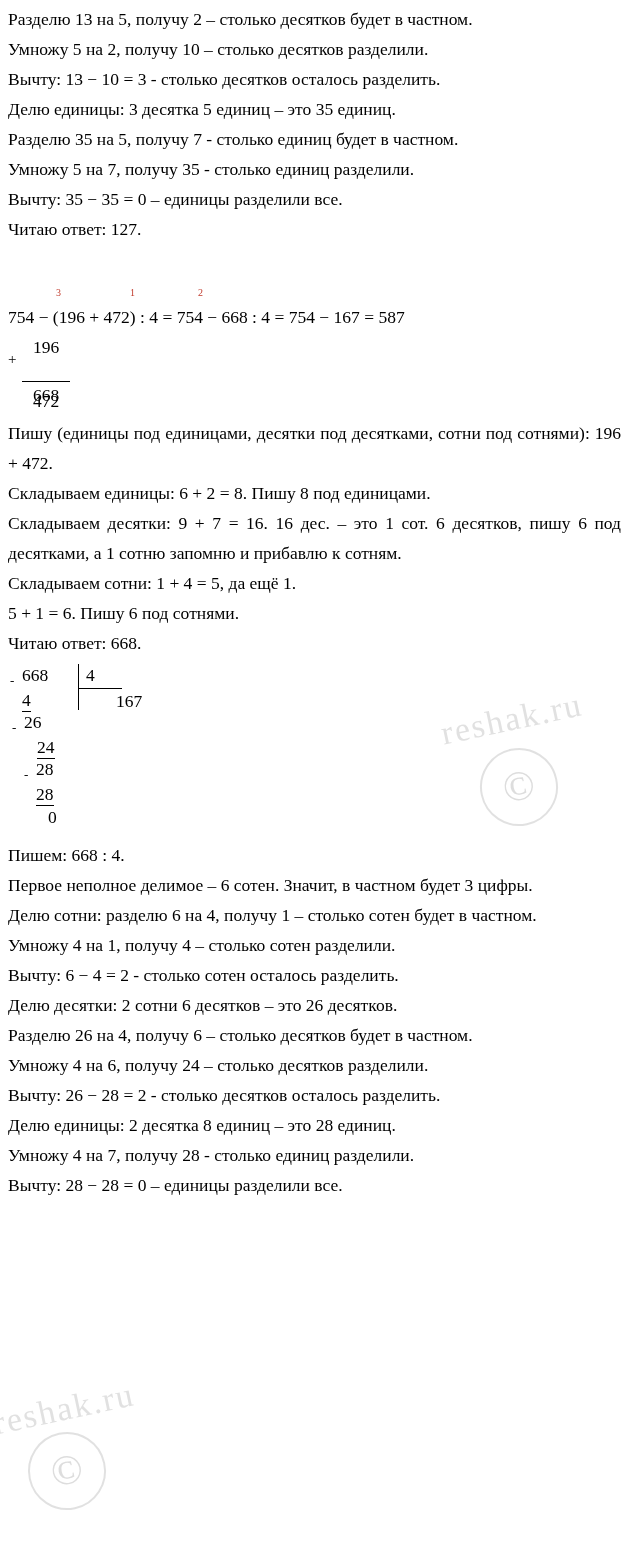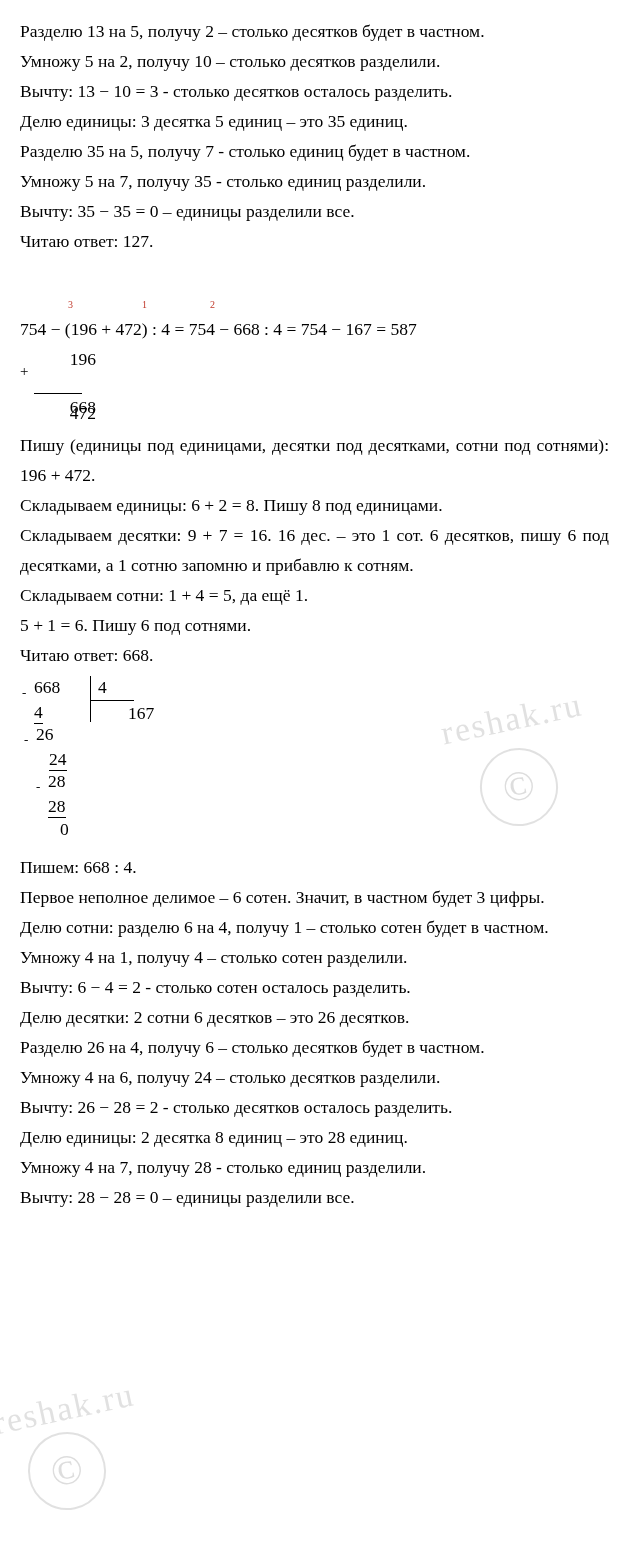--- a/index.html
+++ b/index.html
@@ -12,21 +12,21 @@
     height: 1547px;
     position: relative;
     font-family: "Liberation Serif", serif;
     color: #000000;
     overflow: hidden;
   }
   .page {
     position: relative;
     width: 633px;
     height: 1547px;
-    padding: 16px;
+    padding: 4px;
     box-sizing: border-box;
   }
   .line {
     font-size: 17.5px;
     line-height: 30px;
     margin: 0 8px 0 4px;
     white-space: nowrap;
   }
   .just {
     text-align: justify;
@@ -58,23 +58,23 @@
     height: 76px;
   }
   .col-add .plus {
     position: absolute;
     left: 0;
     top: 12px;
     font-size: 15px;
   }
   .col-add .num {
     position: absolute;
-    left: 28px;
+    left: 14px;
     width: 48px;
-    text-align: right;
+    text-align: center;
   }
   .col-add .n1 { top: 0px; }
   .col-add .n2 { top: 22px; margin-top: 32px; }
   .col-add .rule {
     position: absolute;
     left: 14px;
     top: 45px;
     width: 48px;
     height: 1px;
     background: #000;

